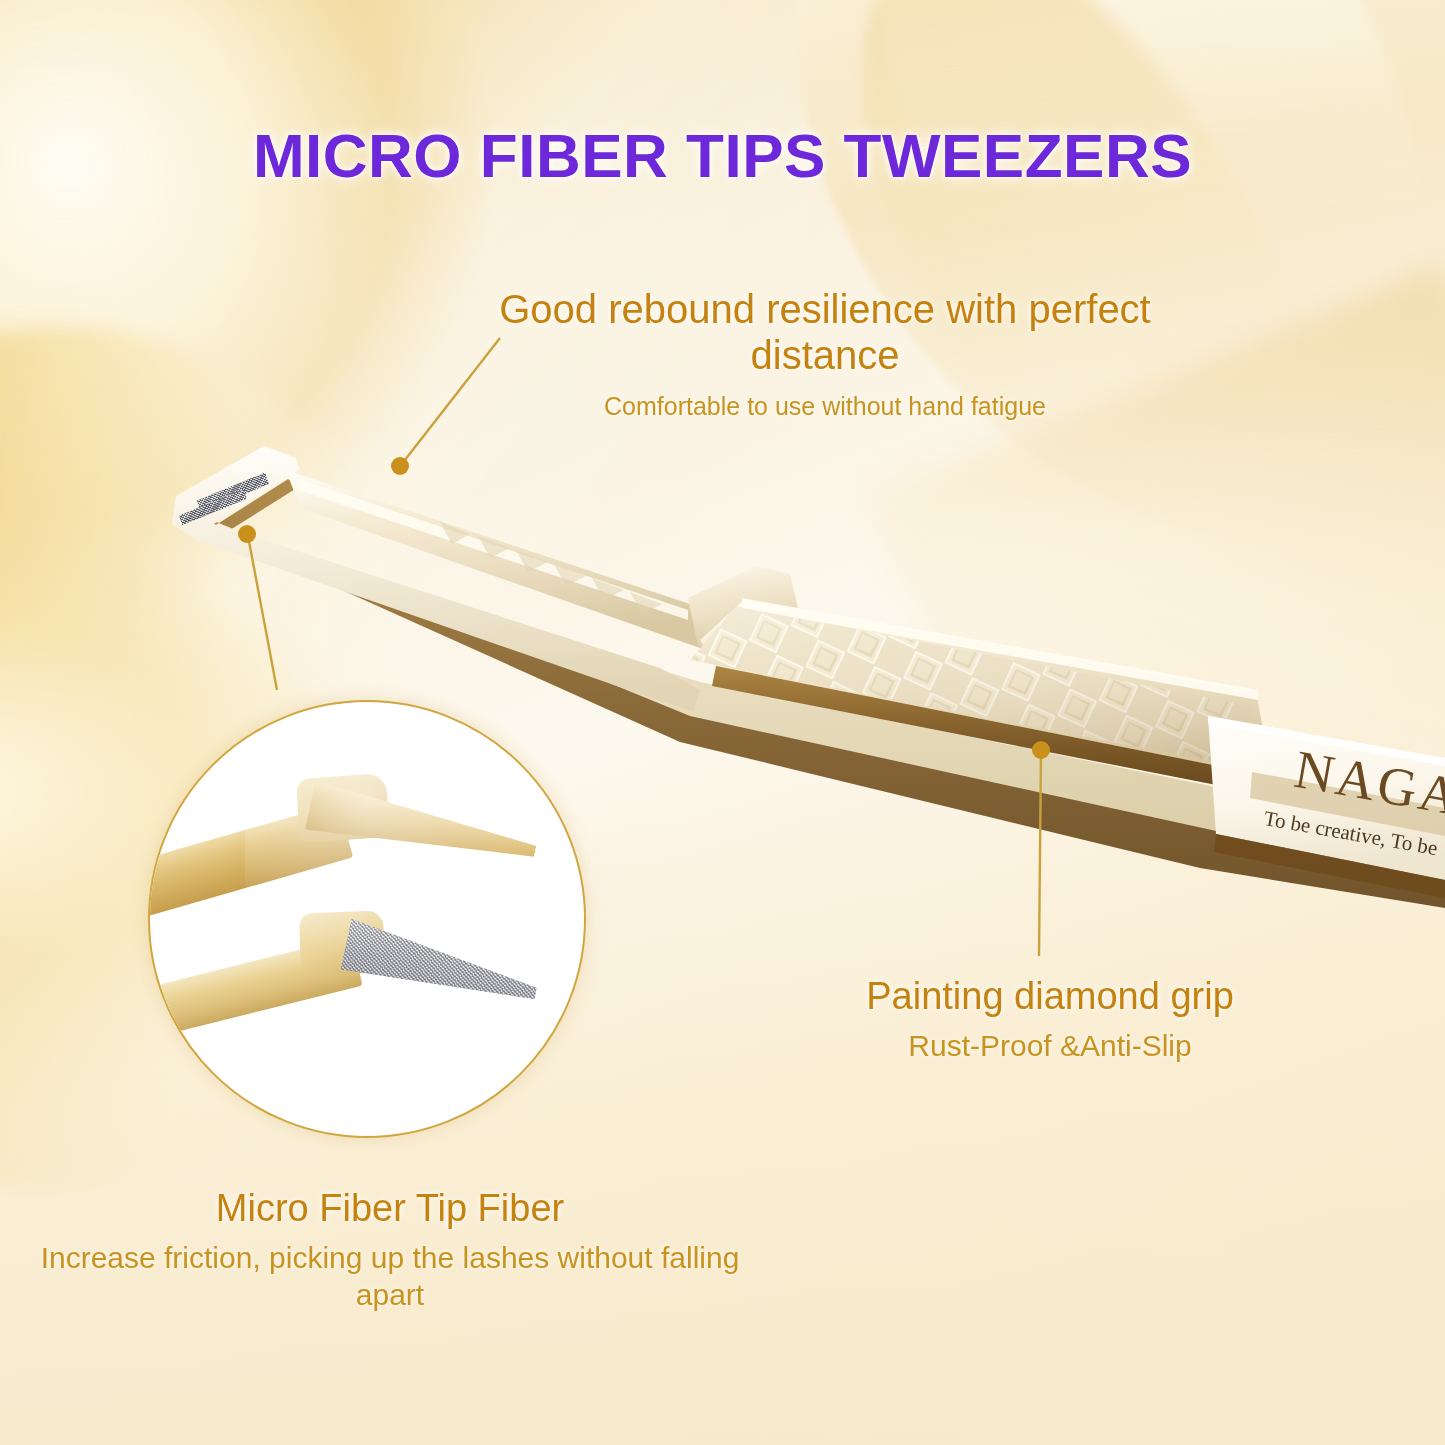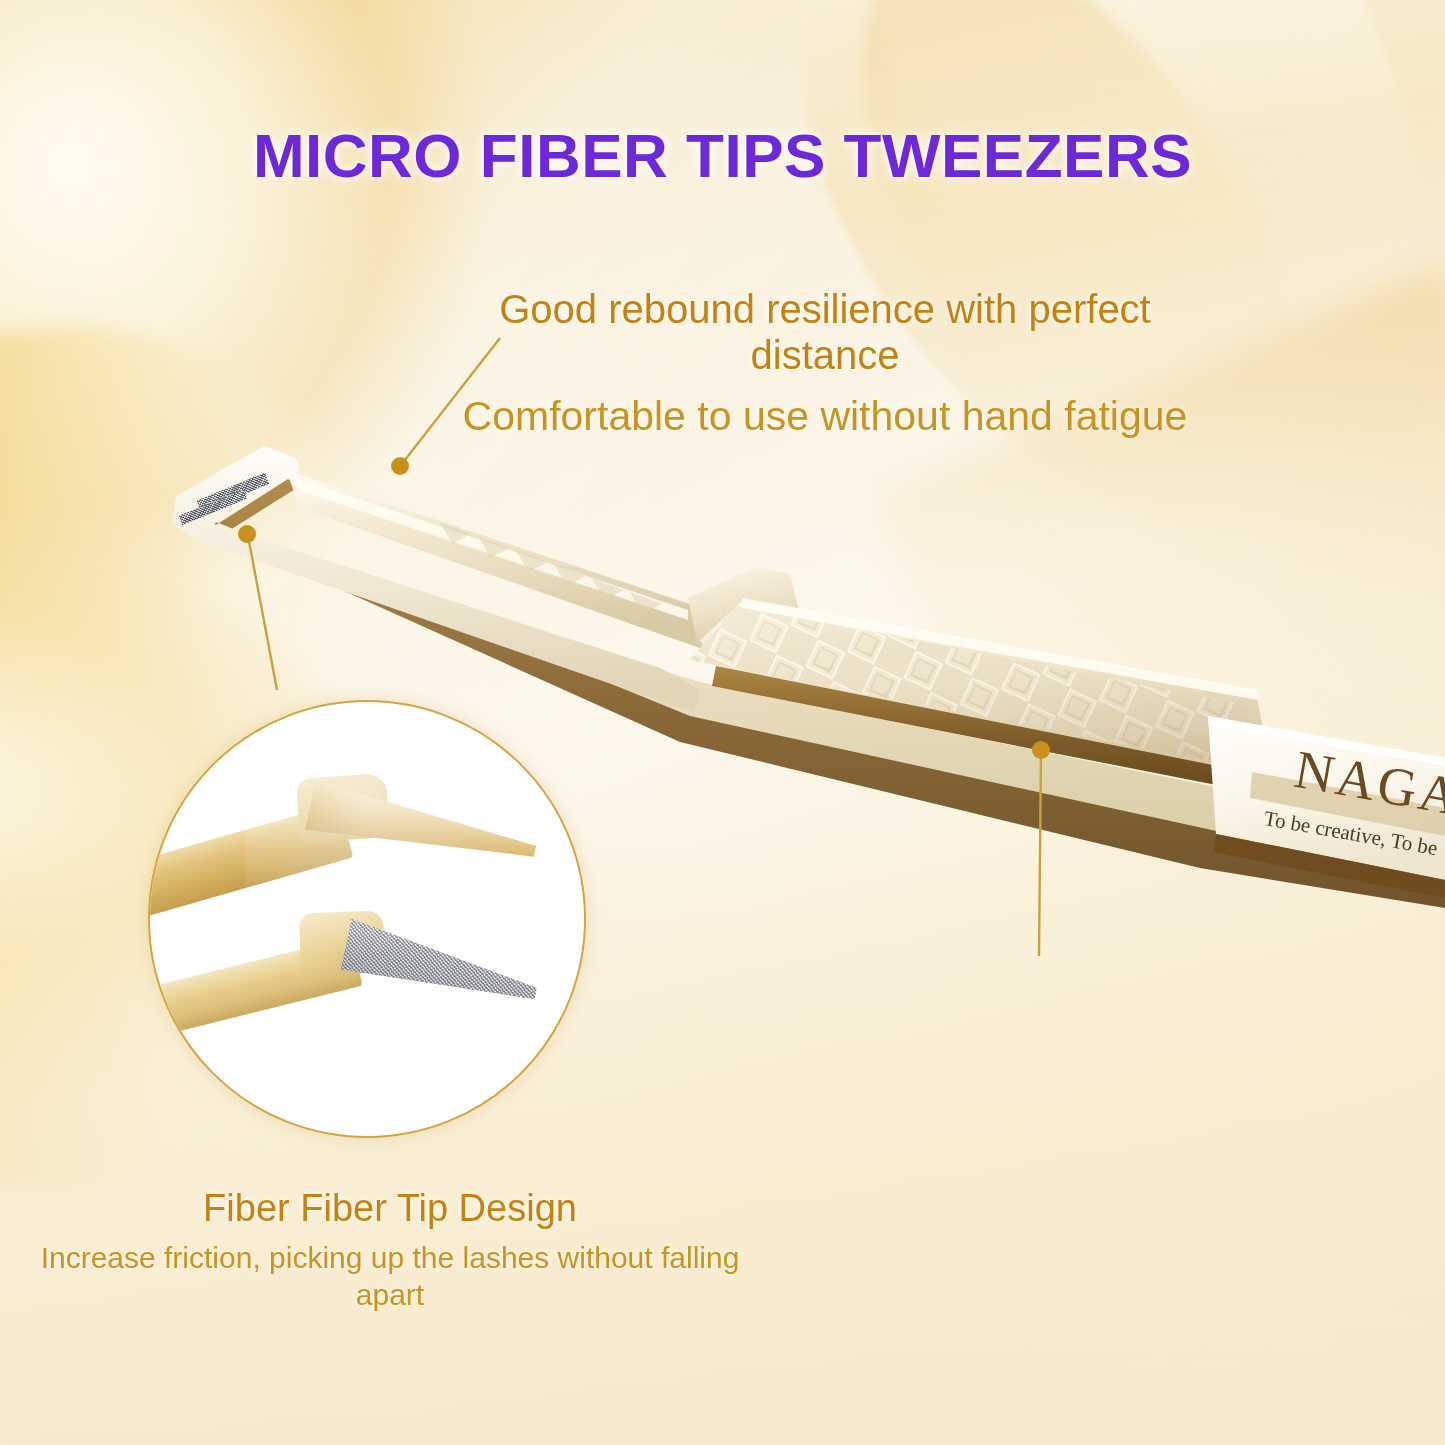--- a/index.html
+++ b/index.html
@@ -128,21 +128,21 @@
     text-shadow: 0 0 5px rgba(255,255,255,0.9);
     line-height: 1.22;
   }
 
   #callout-rebound {
     left: 455px; top: 286px;
     width: 740px;
     text-align: center;
   }
   #callout-rebound .c-head { font-size: 40px; }
-  #callout-rebound .c-sub  { font-size: 41px; margin-top: 12px; }
+  #callout-rebound .c-sub  { font-size: 25px; margin-top: 12px; }
 
   #callout-grip {
     left: 760px; top: 974px;
     width: 580px;
     text-align: center;
   }
   #callout-grip .c-head { font-size: 38px; }
   #callout-grip .c-sub  { font-size: 30px; margin-top: 10px; }
 
   #callout-tip {
@@ -452,19 +452,23 @@
     <circle cx="1041" cy="750" r="9" fill="#c9901c"></circle>
   </svg>
 
   <div class="title">MICRO FIBER TIPS TWEEZERS</div>
 
   <div class="callout" id="callout-rebound">
     <div class="c-head">Good rebound resilience with perfect distance</div>
     <div class="c-sub">Comfortable to use without hand fatigue</div>
   </div>
 
+  <div class="callout" id="callout-grip">
+    <div class="c-head">Painting diamond grip</div>
+    <div class="c-sub">Rust-Proof &amp;Anti-Slip</div>
+  </div>
 
   <div class="callout" id="callout-tip">
-    <div class="c-head">Fiber Fiber Tip Design</div>
+    <div class="c-head">Micro Fiber Tip Fiber</div>
     <div class="c-sub">Increase friction, picking up the lashes without falling apart</div>
   </div>
 
 </div>
 
 </body></html>

